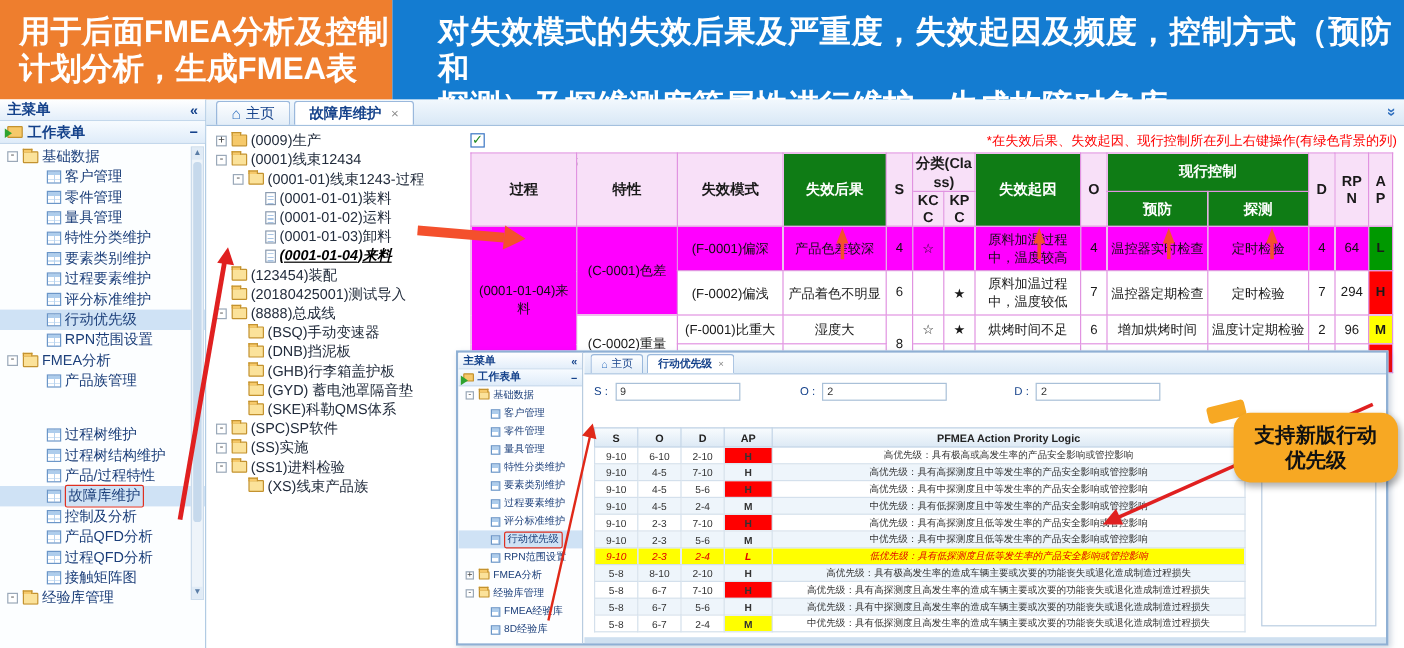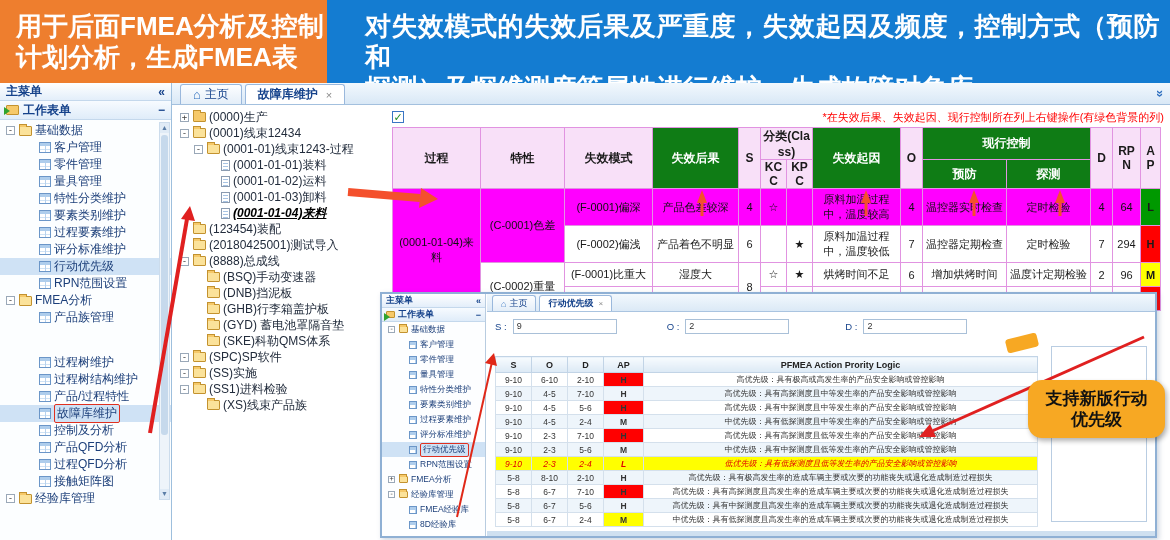--- a/index.html
+++ b/index.html
@@ -119,21 +119,21 @@
   #ap-table tr:nth-child(even) td { background:#eef5fb; }
   #ap-table td.logic { font-size:8px; }
   #ap-table td.ap { font-size:8.5px; }
   #ap-table tr.hl td { background:#ffff00 !important; color:#e00000; font-style:italic; }
   #sub-panel { position:absolute; right:8px; top:52px; width:96px; height:176px; background:#fff; border:1px solid #b9cde2; }
   #sub-strip { position:absolute; left:0; bottom:0; width:100%; height:5px; background:#cfe0f0; }
   
   #callout { position:absolute; left:1028px; top:344px; width:137px; height:58px; z-index:60;
     background:#f7a823; border-radius:14px; box-shadow:2px 3px 5px rgba(0,0,0,.3);
     display:flex; flex-direction:column; align-items:center; justify-content:center;
-    font-size:17px; font-weight:bold; color:#111; line-height:21px;margin-top:36px; }
+    font-size:17px; font-weight:bold; color:#111; line-height:21px; }
   #callout-stub { position:absolute; left:1006px; top:336px; width:32px; height:14px; z-index:59;
     background:#f7a823; border-radius:3px; transform:rotate(-14deg); }
   
   #overlay { position:absolute; left:0; top:0; width:1170px; height:540px; z-index:50; pointer-events:none; }
 </style>
 </head>
 <body>
 
 <div id="screen">
 
@@ -294,21 +294,21 @@
     </div>
     <span class="tab-overflow">»</span>
   </div>
 
   <div id="content-bg"></div>
 
   <div id="tree-panel">
       <div class="tp-item" style="padding-left: 6px;">
         <span class="expbox">+</span>
         <span class="ico-folder"></span>
-        <span class="sb-label lbl">(0000)生产</span>
+        <span class="sb-label lbl">(0009)生产</span>
       </div>
       <div class="tp-item" style="padding-left: 6px;">
         <span class="expbox">-</span>
         <span class="ico-folder open"></span>
         <span class="sb-label lbl">(0001)线束12434</span>
       </div>
       <div class="tp-item" style="padding-left: 20px;">
         <span class="expbox">-</span>
         <span class="ico-folder open"></span>
         <span class="sb-label lbl">(0001-01)线束1243-过程</span>

